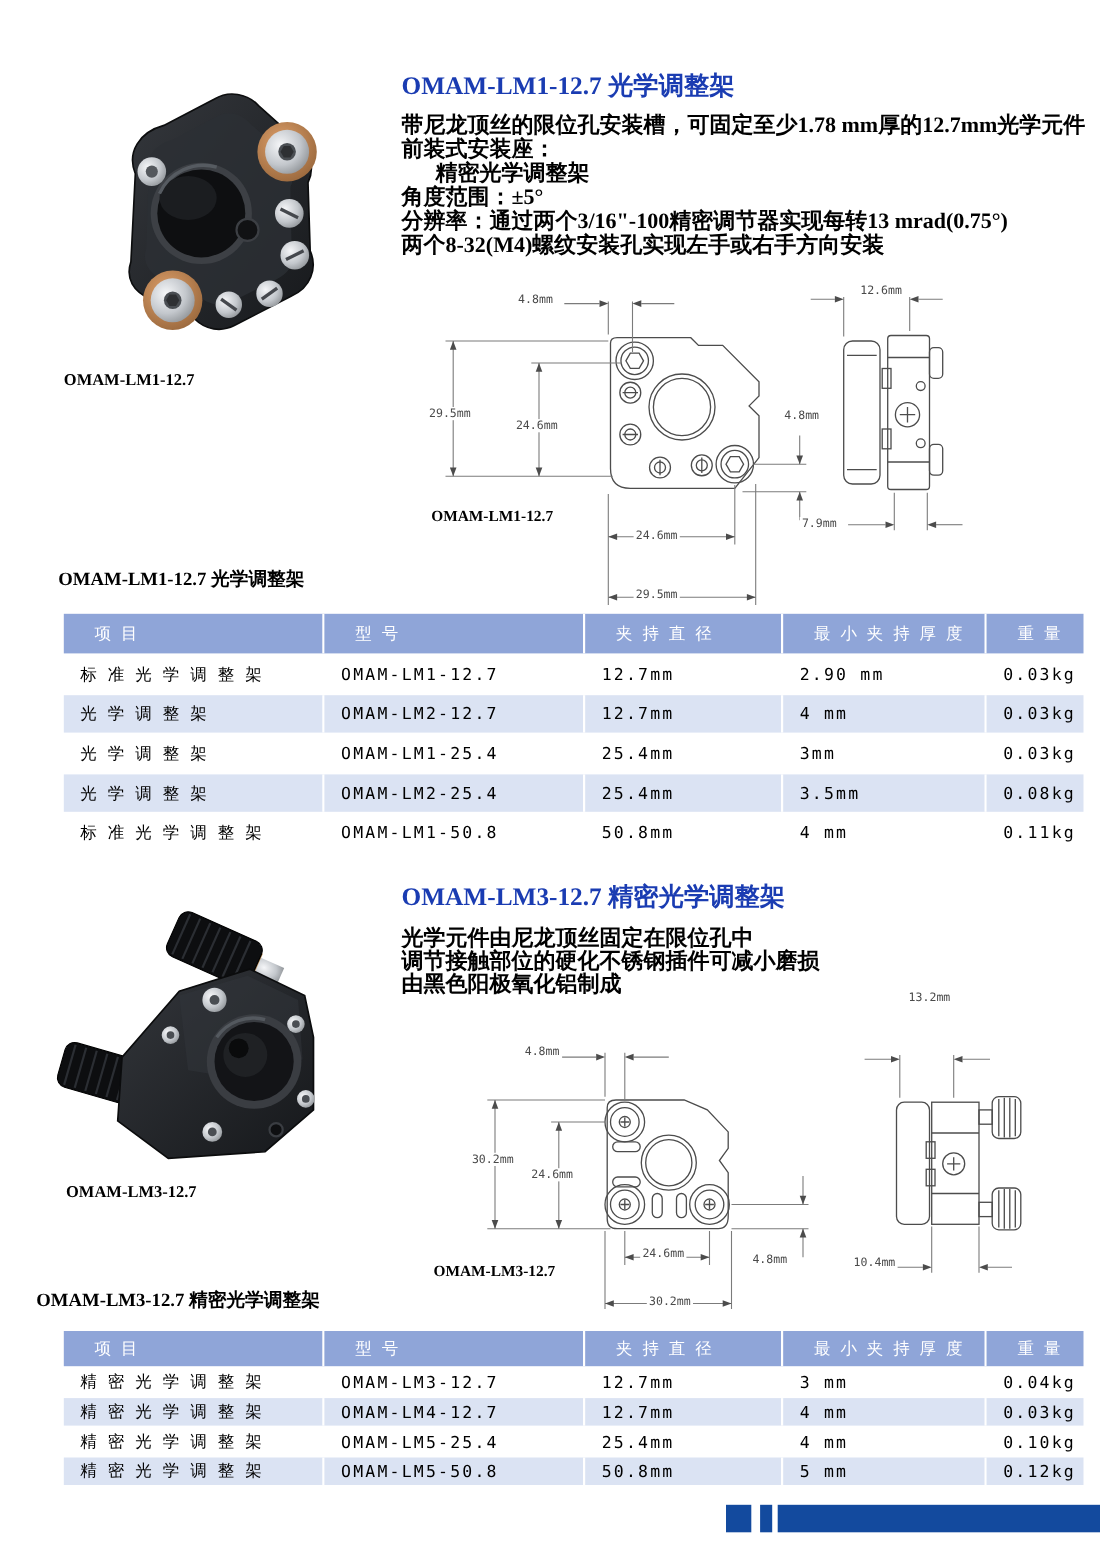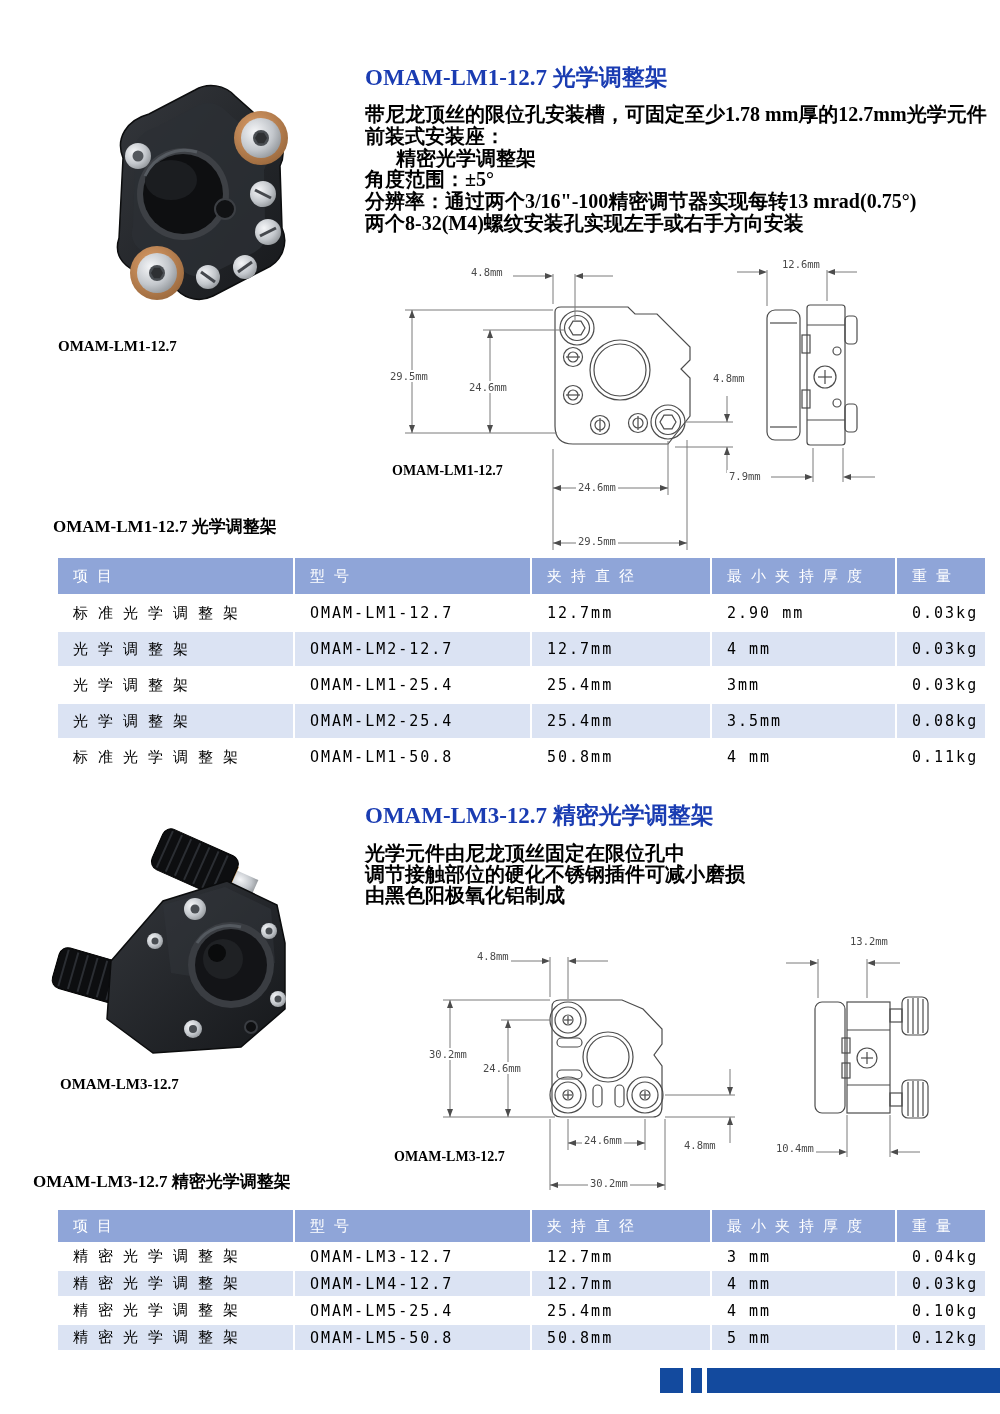--- a/index.html
+++ b/index.html
@@ -11,21 +11,21 @@
   .sec-title{font-size:23px;font-weight:bold;color:#1a3cb2;white-space:nowrap;}
   .features{font-size:20px;font-weight:bold;line-height:21.8px;white-space:nowrap;}
   .features .line{display:block;}
   .features .indent{padding-left:31px;}
   .photo-label{font-size:15px;font-weight:bold;white-space:nowrap;}
   .drw-label{font-size:14px;font-weight:bold;white-space:nowrap;}
   .tbl-heading{font-size:17px;font-weight:bold;white-space:nowrap;}
   table.spec{border-collapse:separate;border-spacing:0 2px;table-layout:fixed;}
   table.spec th{
     background:#8fa5d8;color:#fff;font-weight:normal;text-align:left;
-    font-size:15px;letter-spacing:9px;padding:0 0 0 15px;height:36px;
+    font-size:15px;letter-spacing:9px;padding:0 0 0 28px;height:36px;
     border-right:2px solid #fff;white-space:nowrap;overflow:hidden;
   }
   table.spec td{
     font-size:15px;padding:0 0 0 15px;height:34px;border-right:2px solid #fff;
     white-space:nowrap;overflow:hidden;background:#fff;
   }
   table.spec.t2 th{height:32px;}
   table.spec.t2 td{height:25px;}
   table.spec th:last-child,table.spec td:last-child{border-right:none;}
   table.spec tr.alt td{background:#dbe3f3;}
@@ -430,21 +430,21 @@
       <path d="M480,207 l8,-3 v6 z"></path>
   </g>
 </svg>
 
 <span class="dim" style="left:475px;top:950px;">4.8mm</span>
 <span class="dim" style="left:427px;top:1048px;">30.2mm</span>
 <span class="dim" style="left:481px;top:1062px;">24.6mm</span>
 <span class="dim" style="left:582px;top:1134px;">24.6mm</span>
 <span class="dim" style="left:588px;top:1177px;">30.2mm</span>
 <span class="dim" style="left:682px;top:1139px;">4.8mm</span>
-<span class="dim" style="left:824px;top:935px;margin-left:24px;">13.2mm</span>
+<span class="dim" style="left:824px;top:901px;">13.2mm</span>
 <span class="dim" style="left:774px;top:1142px;">10.4mm</span>
 
 <div class="abs drw-label" style="left:394px;top:1149px;">OMAM-LM3-12.7</div>
 
 <div class="abs tbl-heading" style="left:33px;top:1170px;">OMAM-LM3-12.7 精密光学调整架</div>
 
 <table class="spec t2 abs" style="left:58px;top:1208px;width:927px;">
   <colgroup>
       <col style="width:237px">
       <col style="width:237px">

